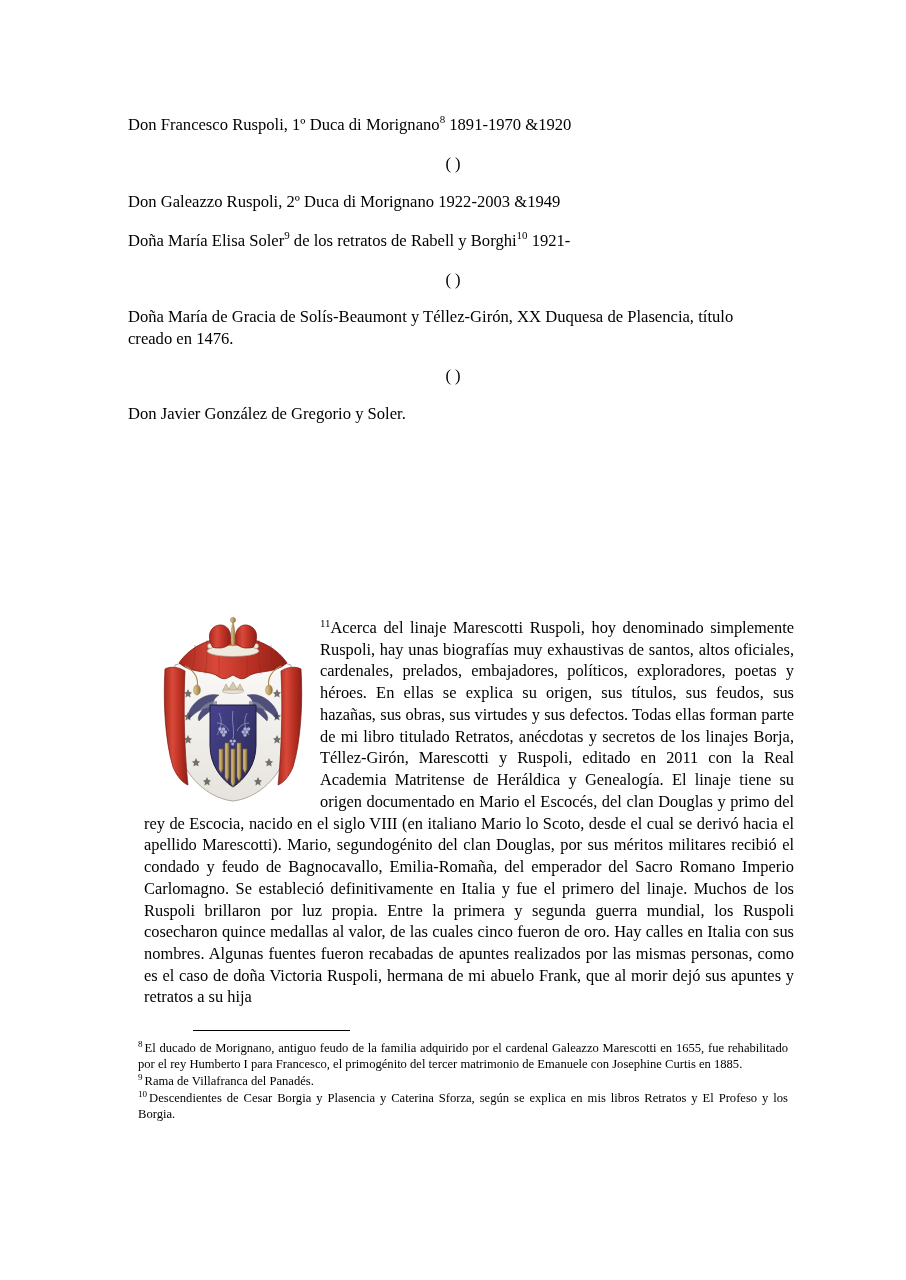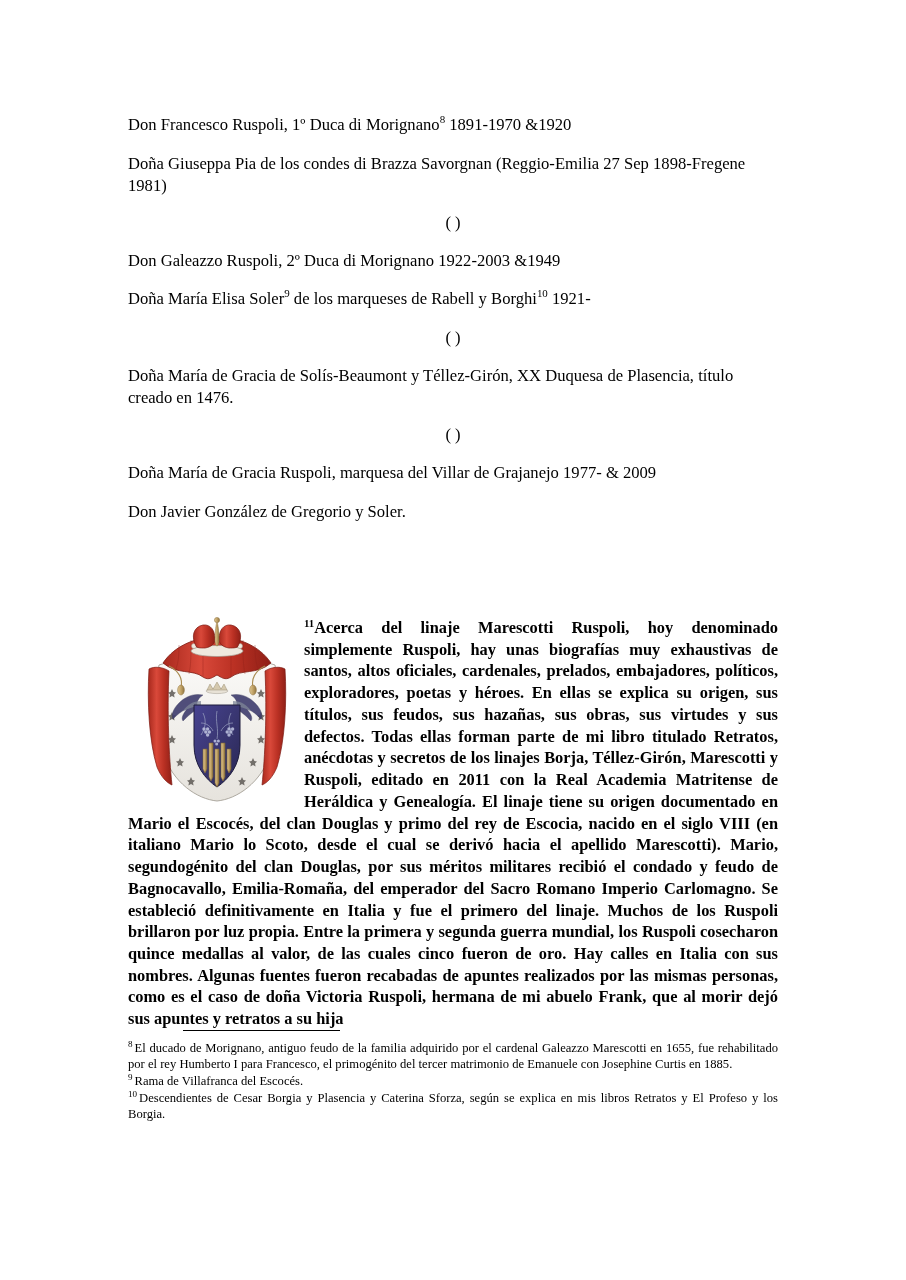--- a/index.html
+++ b/index.html
@@ -49,24 +49,23 @@
 
   sup {
     font-size: 0.66em;
     vertical-align: super;
     line-height: 0;
   }
 
   
   .essay-block {
     position: absolute;
-    left: 128px;
+    left: 144px;
     top: 617px;
     width: 650px;
-    font-weight: bold;
   }
 
   .crest-figure {
     float: left;
     width: 145px;
     height: 190px;
     margin: 0 14px 2px 17px;
     shape-outside: margin-box;
   }
   .crest-figure svg { display: block; width: 145px; height: 190px; }
@@ -76,21 +75,21 @@
     line-height: 1.325;
     text-align: justify;
     text-justify: inter-word;
     margin: 0;
     hyphens: manual;
   }
 
   
   .footnotes {
     position: absolute;
-    left: 128px;
+    left: 138px;
     top: 1030px;
     width: 650px;
   }
   .footnote-rule {
     width: 157px;
     height: 0;
     border: 0;
     border-top: 1.2px solid #000;
     margin: 0 0 9px 55px;
   }
@@ -108,36 +107,34 @@
 </style>
 </head>
 <body>
 
 <div class="page">
 
   <div class="content">
 
     <p class="lineage-entry"><span>Don Francesco Ruspoli, 1º Duca di Morignano</span><sup>8</sup><span> 1891-1970 &amp;1920</span></p>
 
-    <p class="lineage-entry wrap2"><span>Doña Giuseppa Pia de los condes di Brazza Savorgnan (Reggio-Emilia 27 Sep 1898-Fregene 1981)</span></p>
 
     <p class="paren-marker">( )</p>
 
     <p class="lineage-entry"><span>Don Galeazzo Ruspoli, 2º Duca di Morignano 1922-2003 &amp;1949</span></p>
 
-    <p class="lineage-entry"><span>Doña María Elisa Soler</span><sup>9</sup><span> de los marqueses de Rabell y Borghi</span><sup>10</sup><span> 1921-</span></p>
+    <p class="lineage-entry"><span>Doña María Elisa Soler</span><sup>9</sup><span> de los retratos de Rabell y Borghi</span><sup>10</sup><span> 1921-</span></p>
 
     <p class="paren-marker">( )</p>
 
 
     <p class="lineage-entry wrap2"><span>Doña María de Gracia de Solís-Beaumont y Téllez-Girón, XX Duquesa de Plasencia, título creado en 1476.</span></p>
 
     <p class="paren-marker">( )</p>
 
-    <p class="lineage-entry"><span>Doña María de Gracia Ruspoli, marquesa del Villar de Grajanejo 1977- &amp; 2009</span></p>
 
     <p class="lineage-entry"><span>Don Javier González de Gregorio y Soler.</span></p>
 
   </div>
 
   <div class="essay-block">
 
     <div class="crest-figure">
       <svg viewBox="0 0 145 190" xmlns="http://www.w3.org/2000/svg" aria-hidden="true">
         <defs>
@@ -278,20 +275,20 @@
     <p class="essay-text"><sup>11</sup><span>Acerca del linaje Marescotti Ruspoli, hoy denominado simplemente Ruspoli, hay unas biografías muy exhaustivas de santos, altos oficiales, cardenales, prelados, embajadores, políticos, exploradores, poetas y héroes. En ellas se explica su origen, sus títulos, sus feudos, sus hazañas, sus obras, sus virtudes y sus defectos. Todas ellas forman parte de mi libro titulado Retratos, anécdotas y secretos de los linajes Borja, Téllez-Girón, Marescotti y Ruspoli, editado en 2011 con la Real Academia Matritense de Heráldica y Genealogía. El linaje tiene su origen documentado en Mario el Escocés, del clan Douglas y primo del rey de Escocia, nacido en el siglo VIII (en italiano Mario lo Scoto, desde el cual se derivó hacia el apellido Marescotti). Mario, segundogénito del clan Douglas, por sus méritos militares recibió el condado y feudo de Bagnocavallo, Emilia-Romaña, del emperador del Sacro Romano Imperio Carlomagno. Se estableció definitivamente en Italia y fue el primero del linaje. Muchos de los Ruspoli brillaron por luz propia. Entre la primera y segunda guerra mundial, los Ruspoli cosecharon quince medallas al valor, de las cuales cinco fueron de oro. Hay calles en Italia con sus nombres. Algunas fuentes fueron recabadas de apuntes realizados por las mismas personas, como es el caso de doña Victoria Ruspoli, hermana de mi abuelo Frank, que al morir dejó sus apuntes y retratos a su hija</span></p>
 
   </div>
 
   <div class="footnotes">
 
     <hr class="footnote-rule">
 
     <p class="footnote"><sup>8</sup><span>El ducado de Morignano, antiguo feudo de la familia adquirido por el cardenal Galeazzo Marescotti en 1655, fue rehabilitado por el rey Humberto I para Francesco, el primogénito del tercer matrimonio de Emanuele con Josephine Curtis en 1885.</span></p>
 
-    <p class="footnote"><sup>9</sup><span>Rama de Villafranca del Escocés.</span></p>
+    <p class="footnote"><sup>9</sup><span>Rama de Villafranca del Panadés.</span></p>
 
     <p class="footnote"><sup>10</sup><span>Descendientes de Cesar Borgia y Plasencia y Caterina Sforza, según se explica en mis libros Retratos y El Profeso y los Borgia.</span></p>
 
 
   </div>
 
 </div>
 
 </body></html>

